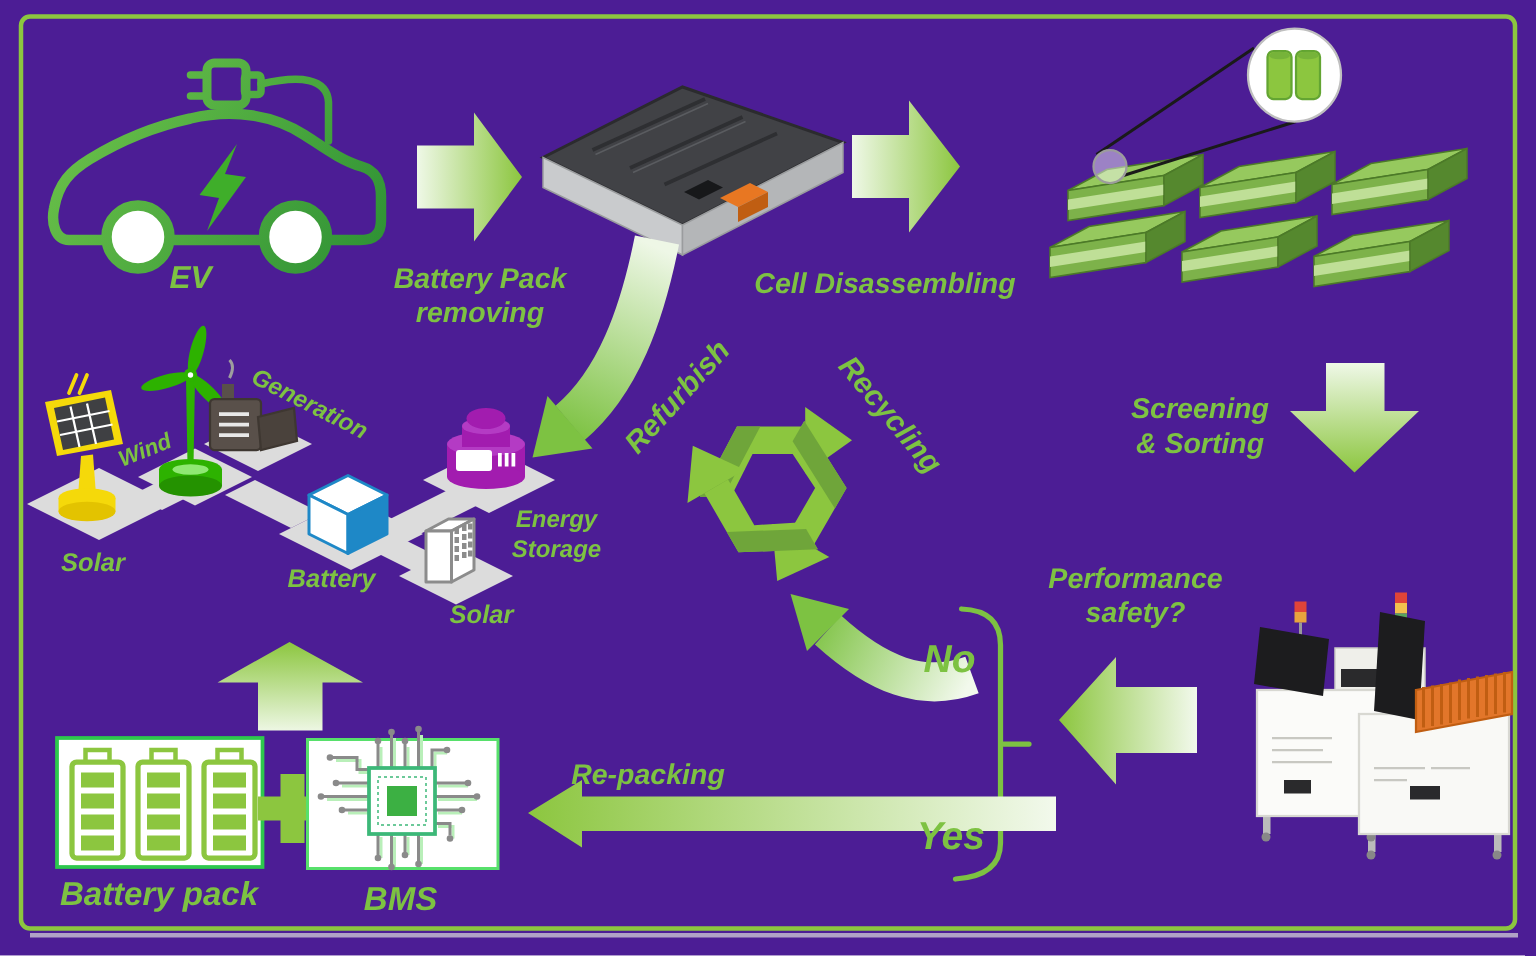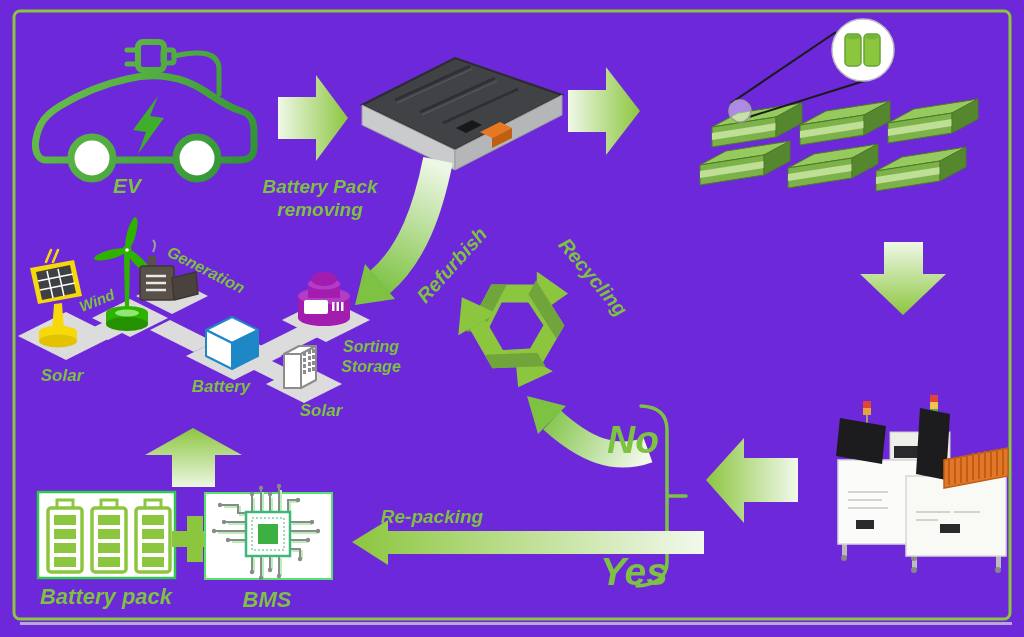--- a/index.html
+++ b/index.html
@@ -1,23 +1,23 @@
 <!DOCTYPE html>
 <html><head>
 <meta charset="utf-8">
 <style>
   html,body{margin:0;padding:0;background:#fff;}
-  .stage{position:relative;width:1024px;height:637px;background:#6d28d9;overflow:hidden;
+  .stage{position:relative;width:1024px;height:637px;background:#4c1d95;overflow:hidden;
          font-family:"Liberation Sans",sans-serif;}
   .layer{position:absolute;left:0;top:0;}
   .lbl{position:absolute;color:#7DC242;font-weight:bold;font-style:italic;
        white-space:pre-line;text-align:center;line-height:1.22;
        transform:translate(-50%,-50%);}
   .s15{font-size:15px}.s16{font-size:16px}.s17{font-size:17px}.s19{font-size:19px}
-  .s20{font-size:20px}.s21{font-size:21px}.s22{font-size:22px}.s34{font-size:39px}
+  .s20{font-size:20px}.s21{font-size:21px}.s22{font-size:22px}.s34{font-size:26px}
   .rotm48{transform:translate(-50%,-50%) rotate(-48deg);}
   .rotp50{transform:translate(-50%,-50%) rotate(50deg);}
   .rotm22{transform:translate(-50%,-50%) rotate(-22deg);}
   .rotp27{transform:translate(-50%,-50%) rotate(27deg);}
 </style>
 </head>
 <body>
 
 <div class="stage">
 
@@ -343,27 +343,32 @@
       <rect x="252" y="518" width="32" height="32" fill="none" stroke="#3CB878" stroke-width="1" stroke-dasharray="2,2"></rect>
       <rect x="258" y="524" width="20" height="20" fill="#3CB043"></rect>
     </g>
 
     <path d="M 704,531 H 388 V 520 L 352,542 L 388,565 V 554 H 704 Z" fill="url(#gradL)"></path>
   </svg>
 
   <div class="lbl s21" style="left:127px;top:186px;">EV</div>
   <div class="lbl s19" style="left:320px;top:198px;">Battery Pack
 removing</div>
+  <div class="lbl s19" style="left:590px;top:190px;">Cell Disassembling</div>
+  <div class="lbl s19" style="left:800px;top:285px;">Screening
+&amp; Sorting</div>
+  <div class="lbl s19" style="left:757px;top:398px;">Performance
+safety?</div>
   <div class="lbl s20 rotm48" style="left:452px;top:265px;">Refurbish</div>
   <div class="lbl s20 rotp50" style="left:593px;top:277px;">Recycling</div>
   <div class="lbl s34" style="left:633px;top:440px;">No</div>
-  <div class="lbl s34" style="left:634px;top:572px;text-align:center;">Yes</div>
+  <div class="lbl s34" style="left:634px;top:558px;text-align:center;">Yes</div>
   <div class="lbl s19" style="left:432px;top:517px;">Re-packing</div>
   <div class="lbl s22" style="left:106px;top:597px;">Battery pack</div>
   <div class="lbl s22" style="left:267px;top:600px;text-align:right;">BMS</div>
   <div class="lbl s17" style="left:62px;top:376px;text-align:center;">Solar</div>
   <div class="lbl s15 rotm22" style="left:97px;top:301px;">Wind</div>
   <div class="lbl s16 rotp27" style="left:206px;top:270px;">Generation</div>
   <div class="lbl s17" style="left:221px;top:387px;">Battery</div>
   <div class="lbl s17" style="left:321px;top:411px;">Solar</div>
-  <div class="lbl s16" style="left:371px;top:357px;">Sorting
+  <div class="lbl s16" style="left:371px;top:357px;">Energy
 Storage</div>
 </div>
 
 </body></html>

